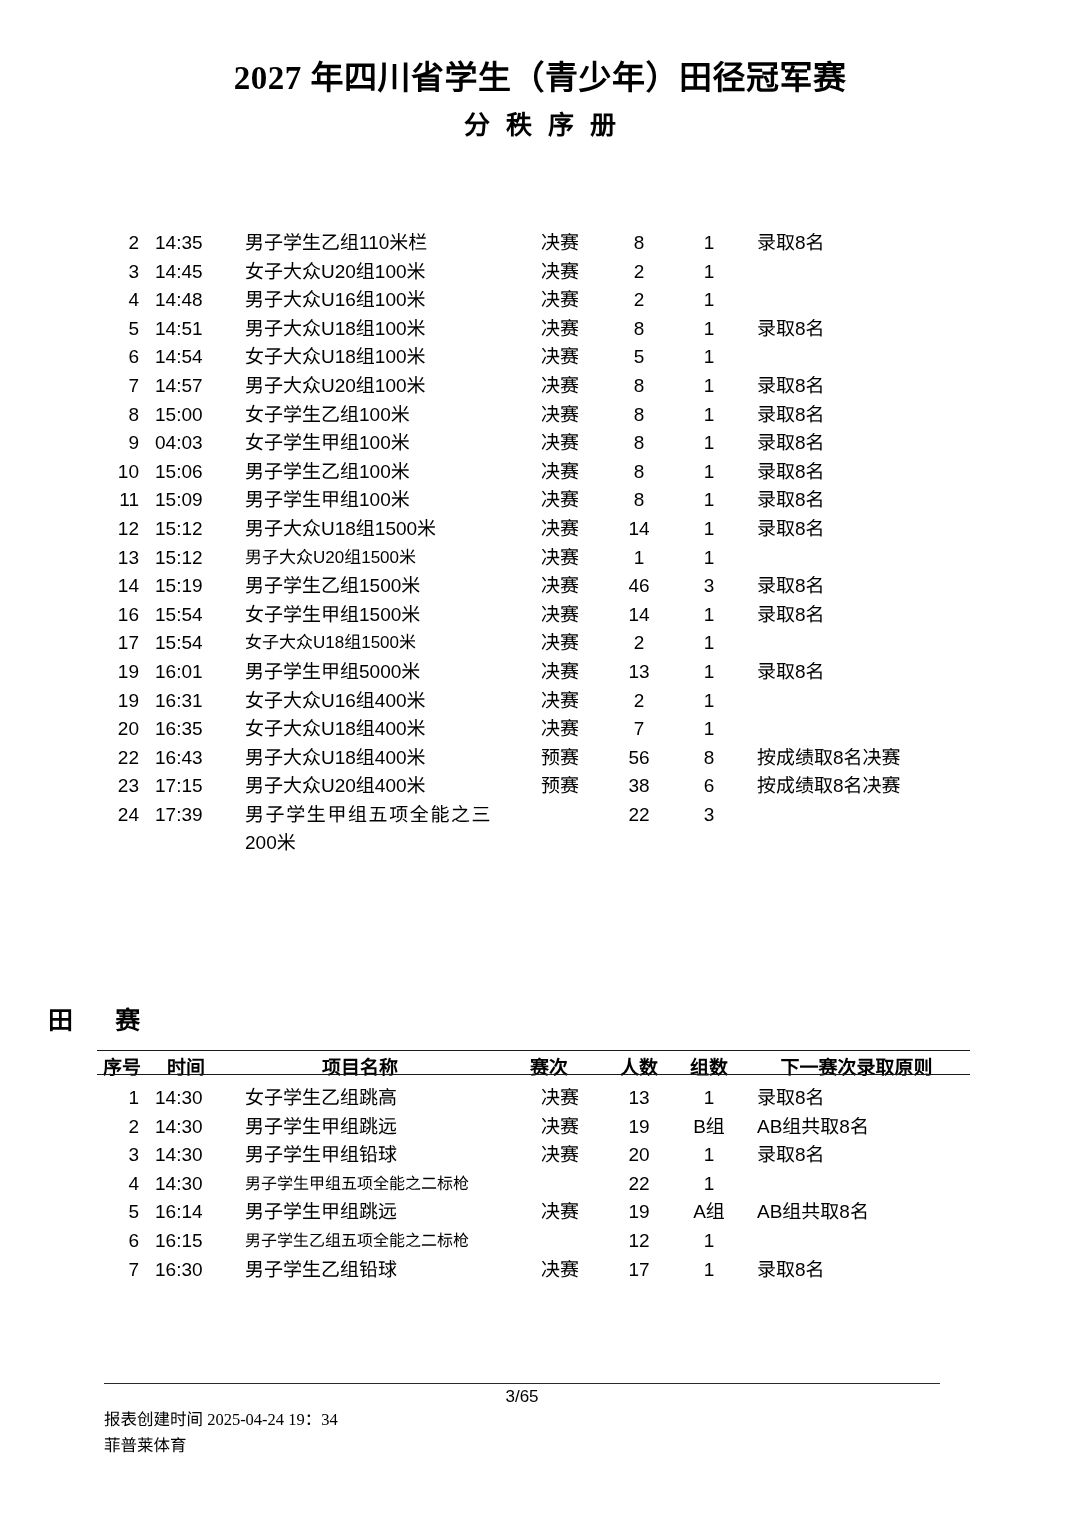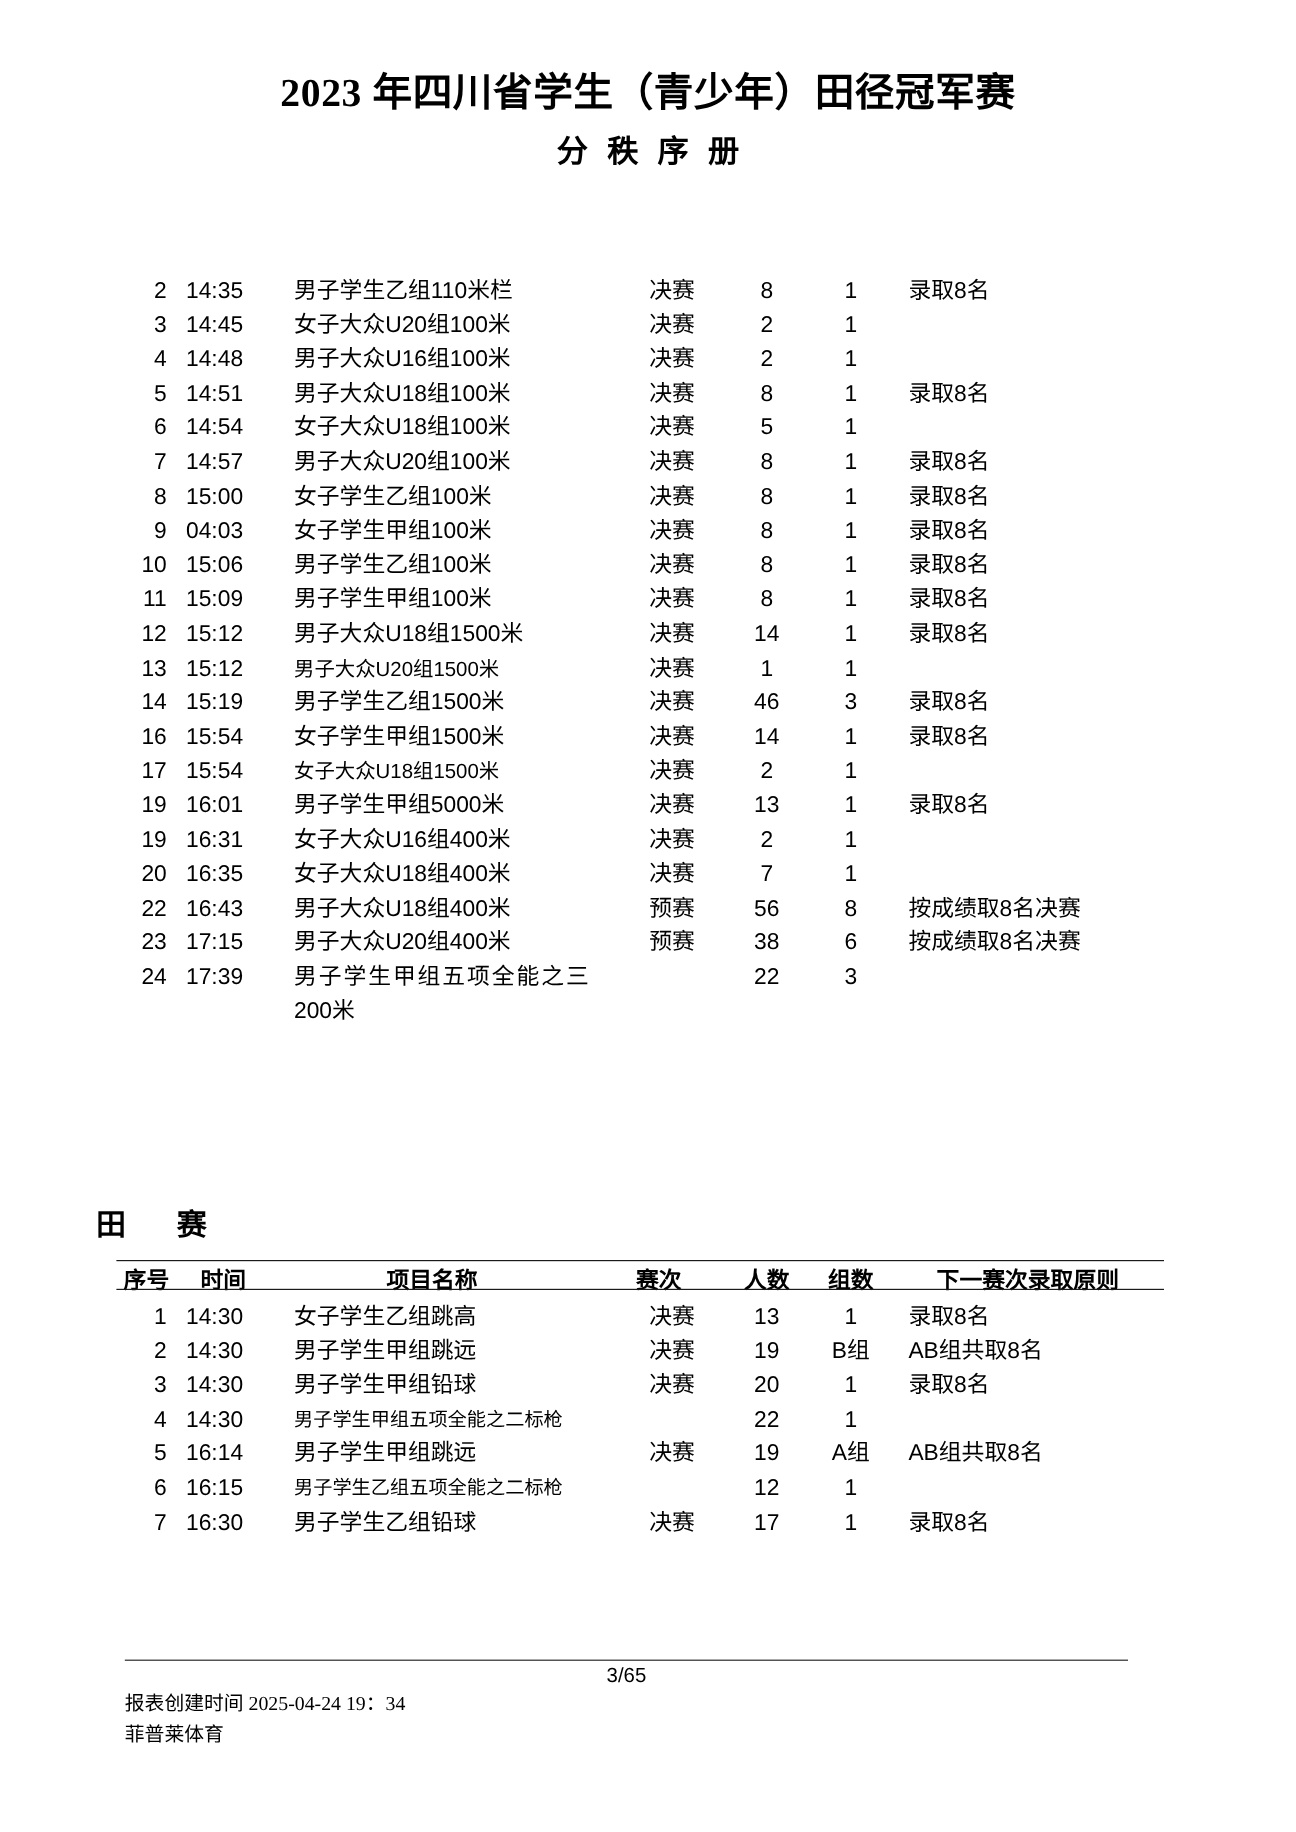--- a/index.html
+++ b/index.html
@@ -37,20 +37,21 @@
   }
   .doc-subtitle {
     text-align: center;
     font-size: 26px;
     font-weight: bold;
     margin: 0;
     padding-top: 12px;
     letter-spacing: 16px;
     text-indent: 16px;
     line-height: 1.25;
+    font-family: Liberation Mono, monospace;
   }
   .venue {
     font-size: 17px;
     margin: 0;
     padding: 32px 0 0 112px;
     line-height: 1.2;
     font-family: "Liberation Sans", "DejaVu Sans", sans-serif;
   }
 
   
@@ -92,21 +93,21 @@
 
   
   .track-block { position: absolute; top: 229px; left: 0; width: 1080px; }
 
   
   .field-block { position: absolute; top: 1000px; left: 0; width: 1080px; }
   .section-title {
     font-size: 25px;
     font-weight: bold;
     margin: 0 0 14px 0;
-    padding-left: 80px;
+    padding-left: 48px;
     letter-spacing: 18px;
     font-family: "Liberation Serif", "DejaVu Serif", serif;
   }
   .rule-line {
     height: 0;
     border-top: 1.6px solid #1a1a1a;
     margin-left: 97px;
     width: 873px;
   }
   .rule-line.thin { border-top-width: 1.1px; }
@@ -149,21 +150,21 @@
     line-height: 26px;
     font-family: "Liberation Serif", "DejaVu Serif", serif;
   }
   .footer-meta div { white-space: nowrap; }
 </style>
 </head>
 <body>
 
 <div class="page">
 
-  <h1 class="doc-title">2023 年四川省学生（青少年）田径冠军赛</h1>
+  <h1 class="doc-title">2027 年四川省学生（青少年）田径冠军赛</h1>
   <h2 class="doc-subtitle">分秩序册</h2>
 
   <div class="track-block">
     <table class="sched-table">
       <colgroup>
         <col class="c-no">
           <col class="c-time">
           <col class="c-item">
         <col class="c-round">
           <col class="c-count">

